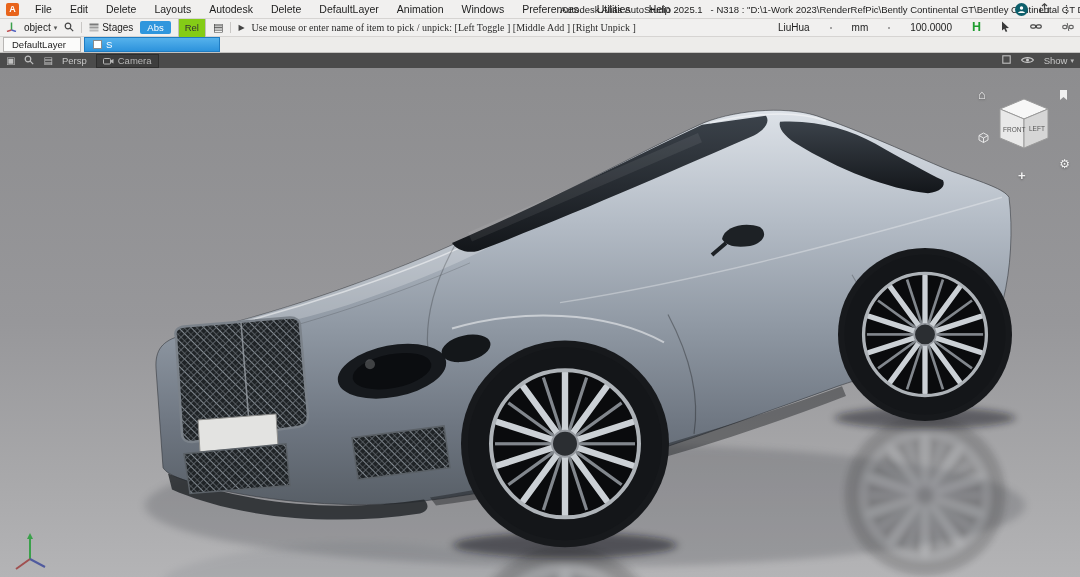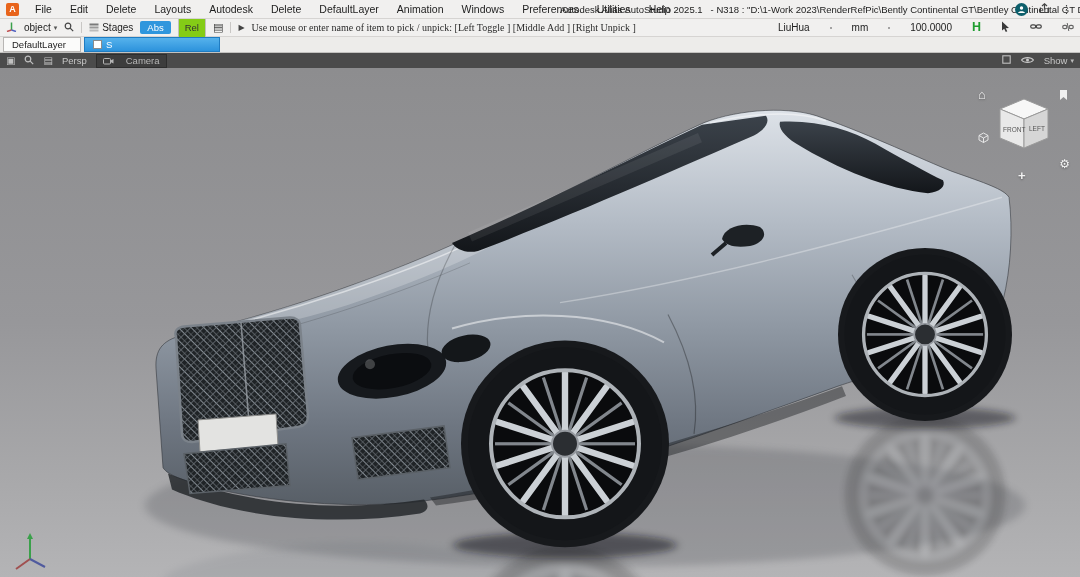--- a/index.html
+++ b/index.html
@@ -39,21 +39,21 @@
   .layer-tab{display:flex;align-items:center;gap:4px;background:#fbfbfa;border:1px solid #b8b6b4;
     padding:0 8px;color:#222;box-sizing:border-box;}
   .layer-tab.selected{background:linear-gradient(180deg,#56b2ec,#2d93dc);border-color:#1f7cc2;color:#fff;width:136px;}
   .layer-tab.plain{width:78px;}
   .layer-tab.grills{width:98px;margin-top:25px;}
   .checkbox{width:7px;height:7px;background:#fff;border:1px solid #8b8b8b;flex:0 0 7px;}
   
   .vp-header{height:15px;flex:0 0 15px;background:#4b4b4b;display:flex;align-items:center;gap:9px;
     padding:0 6px;font-size:9.5px;color:#c6c6c6;white-space:nowrap;}
   .vp-icon{font-size:10px;color:#c0c0c0;line-height:1;}
-  .camera-chip{display:flex;align-items:center;gap:12px;background:#3d3d3d;border:1px solid #2d2d2d;
+  .camera-chip{display:flex;align-items:center;gap:4px;background:#3d3d3d;border:1px solid #2d2d2d;
     height:12px;padding:0 6px;color:#b5b5b5;}
   .vp-right{margin-left:auto;display:flex;align-items:center;gap:10px;}
   
   .canvas{position:relative;flex:1 1 auto;overflow:hidden;
     background:linear-gradient(180deg,#8d8d8f 0%,#97979a 50%,#a9a9ab 82%,#b4b4b6 100%);}
   .canvas svg.car{position:absolute;left:0;top:0;width:100%;height:100%;display:block;}
   
   .viewcube-area{position:absolute;right:10px;top:18px;width:92px;height:96px;}
   .vc-ico{position:absolute;color:#f2f2f2;text-shadow:0 1px 2px rgba(0,0,0,.35);cursor:pointer;line-height:1;}
   .vc-home{left:0;top:2px;font-size:13px;}

